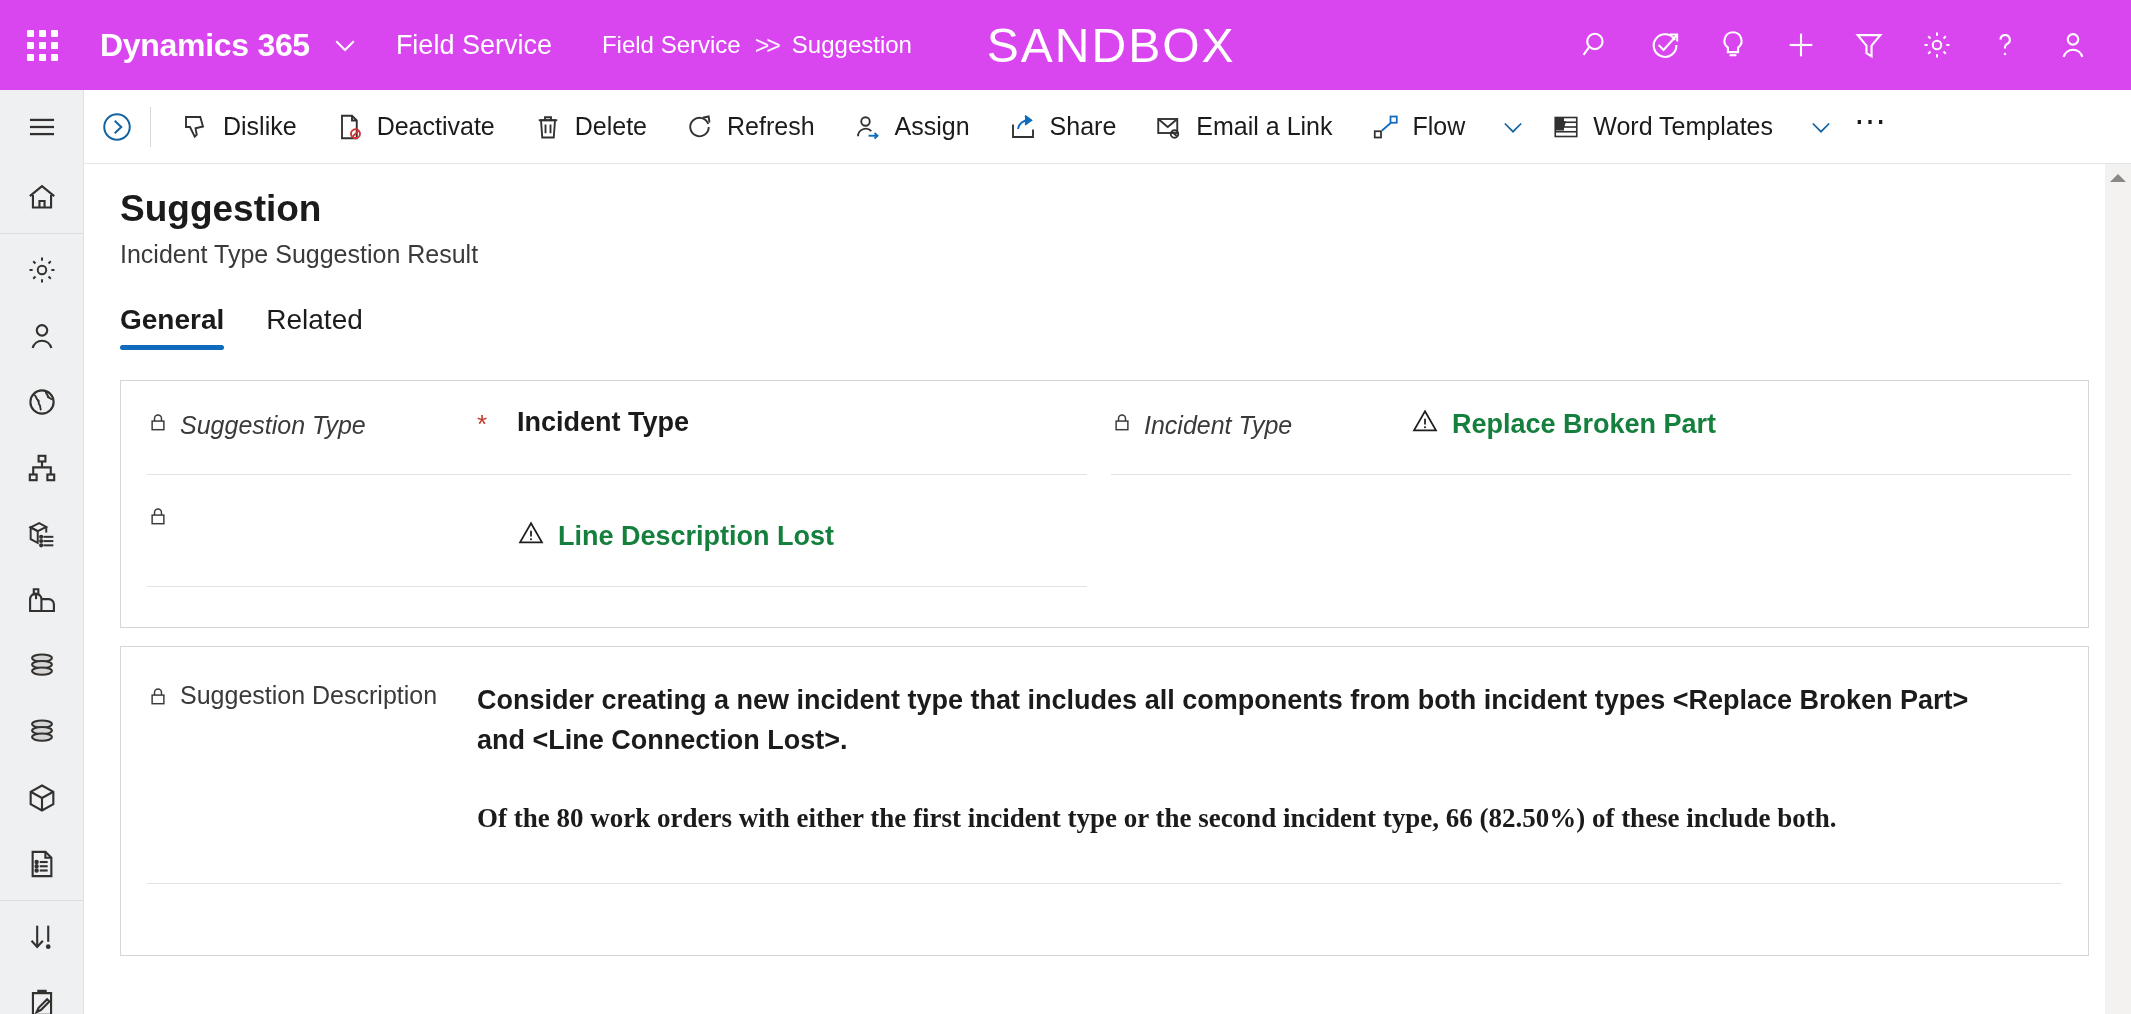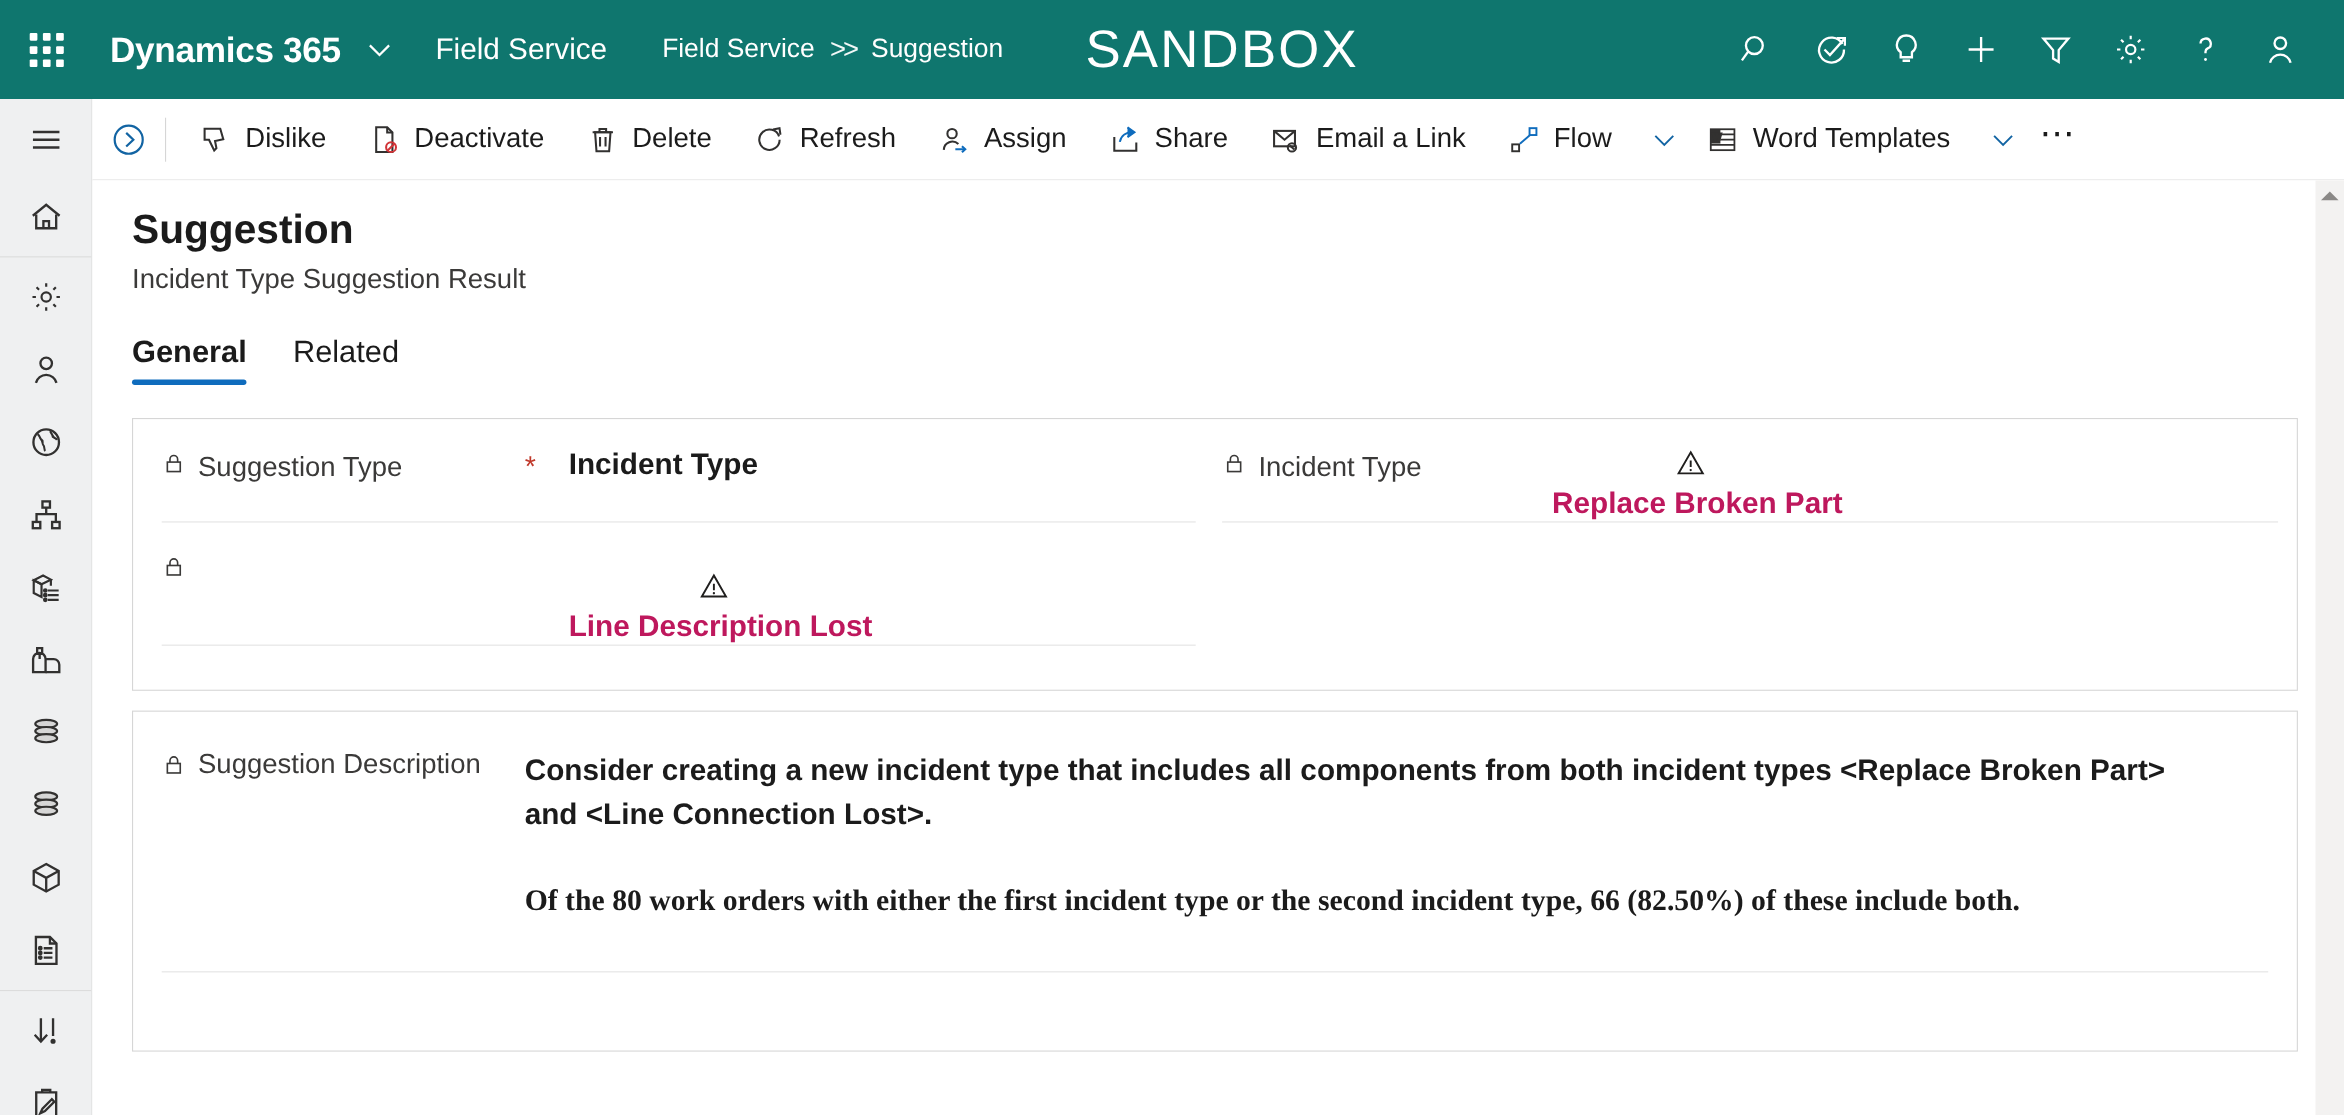--- a/index.html
+++ b/index.html
@@ -7,21 +7,21 @@
     width: 2131px; height: 1014px;
     font-family: "Liberation Sans", sans-serif;
     background: #ffffff;
     overflow: hidden;
   }
 
   
   #topnav {
     position: absolute; top: 0; left: 0;
     width: 2131px; height: 90px;
-    background: #0f766e;
+    background: #d946ef;
     display: flex; align-items: center;
     color: #ffffff;
   }
   #waffle {
     width: 84px; height: 90px;
     display: flex; align-items: center; justify-content: center;
     cursor: pointer;
   }
   .waffle-grid {
     display: grid;
@@ -145,35 +145,36 @@
   .field-row {
     position: relative;
     display: flex; align-items: flex-start;
     border-bottom: 1px solid #e3e3e3;
   }
   .f-label {
     display: flex; align-items: flex-start;
     width: 330px; flex: none;
     font-size: 25px; color: #3b3a39;
     padding-top: 26px;
+    font-style: italic;
   }
   .lock-ic { flex: none; margin-right: 11px; margin-top: 3px; }
   .f-label .txt { line-height: 1.48; }
   .req-star {
     flex: none; width: 40px; color: #c0392b; font-size: 26px;
     padding-top: 28px; text-align: left;
   }
   .f-value {
     flex: 1; font-size: 27px; color: #1b1b1b; font-weight: 600;
     padding-top: 26px; display:flex; align-items: flex-start;
   }
   .f-value.plain { font-weight: 600; }
   .link-val {
     display:flex; align-items: center;
-    color: #be185d; font-weight: 600; cursor: pointer; flex-direction: column;
+    color: #15803d; font-weight: 600; cursor: pointer;
   }
   .warn-ic { flex: none; margin-right: 13px; }
 
   
   #desc-label {
     position: absolute; left: 26px; top: 34px;
     display:flex; align-items:flex-start;
     width: 330px; font-size: 25px; color: #3b3a39;
   }
   #desc-body {

